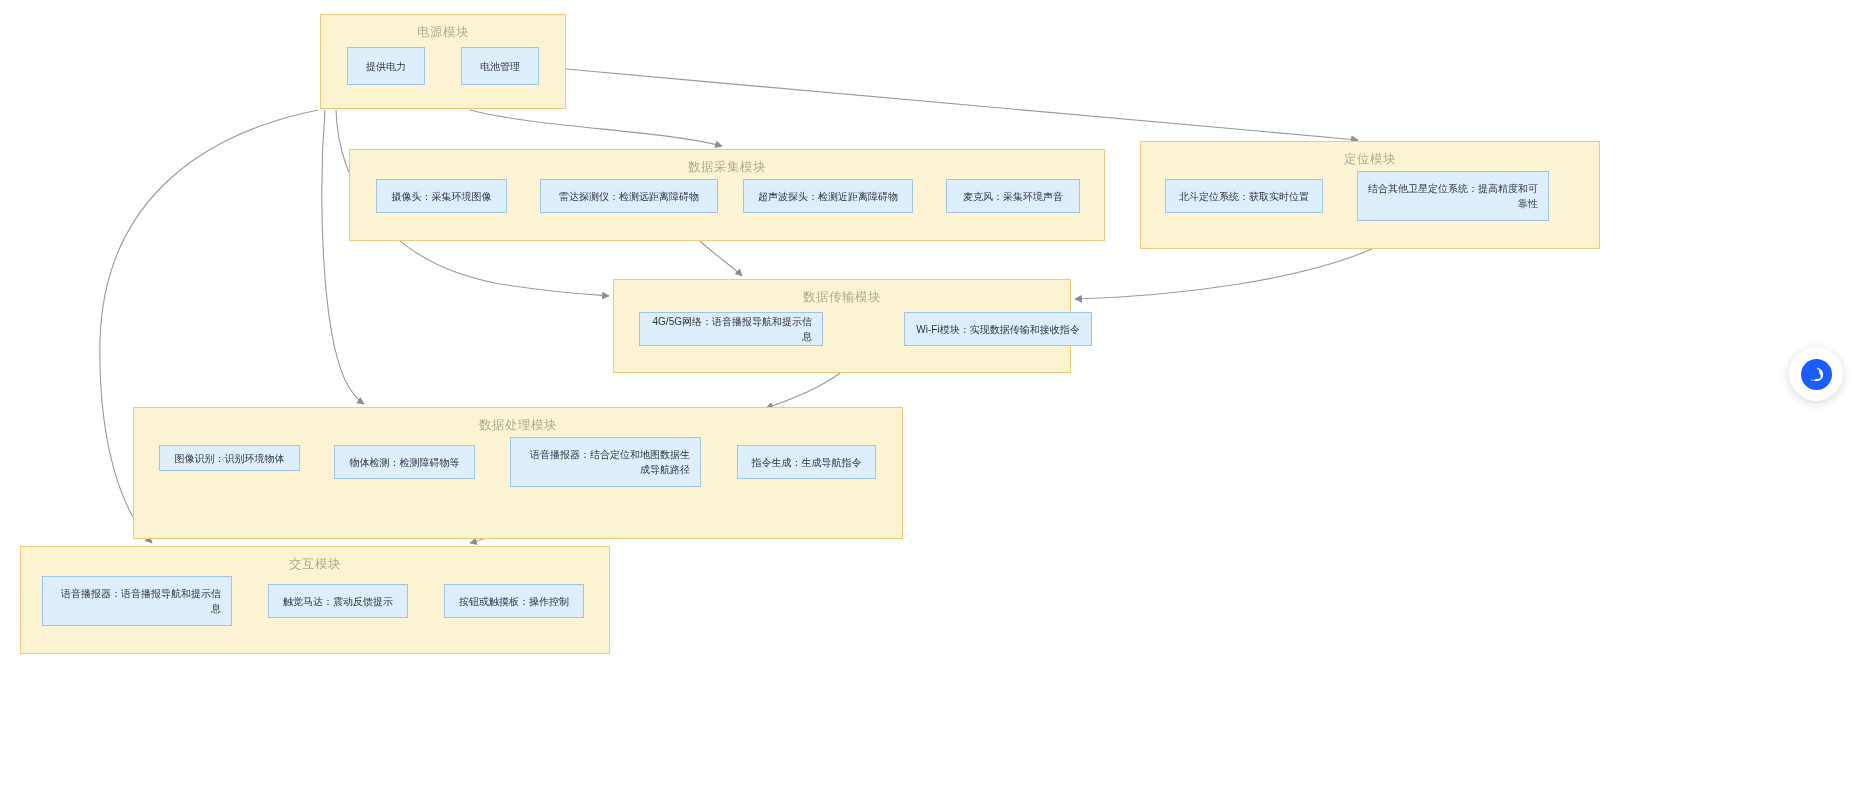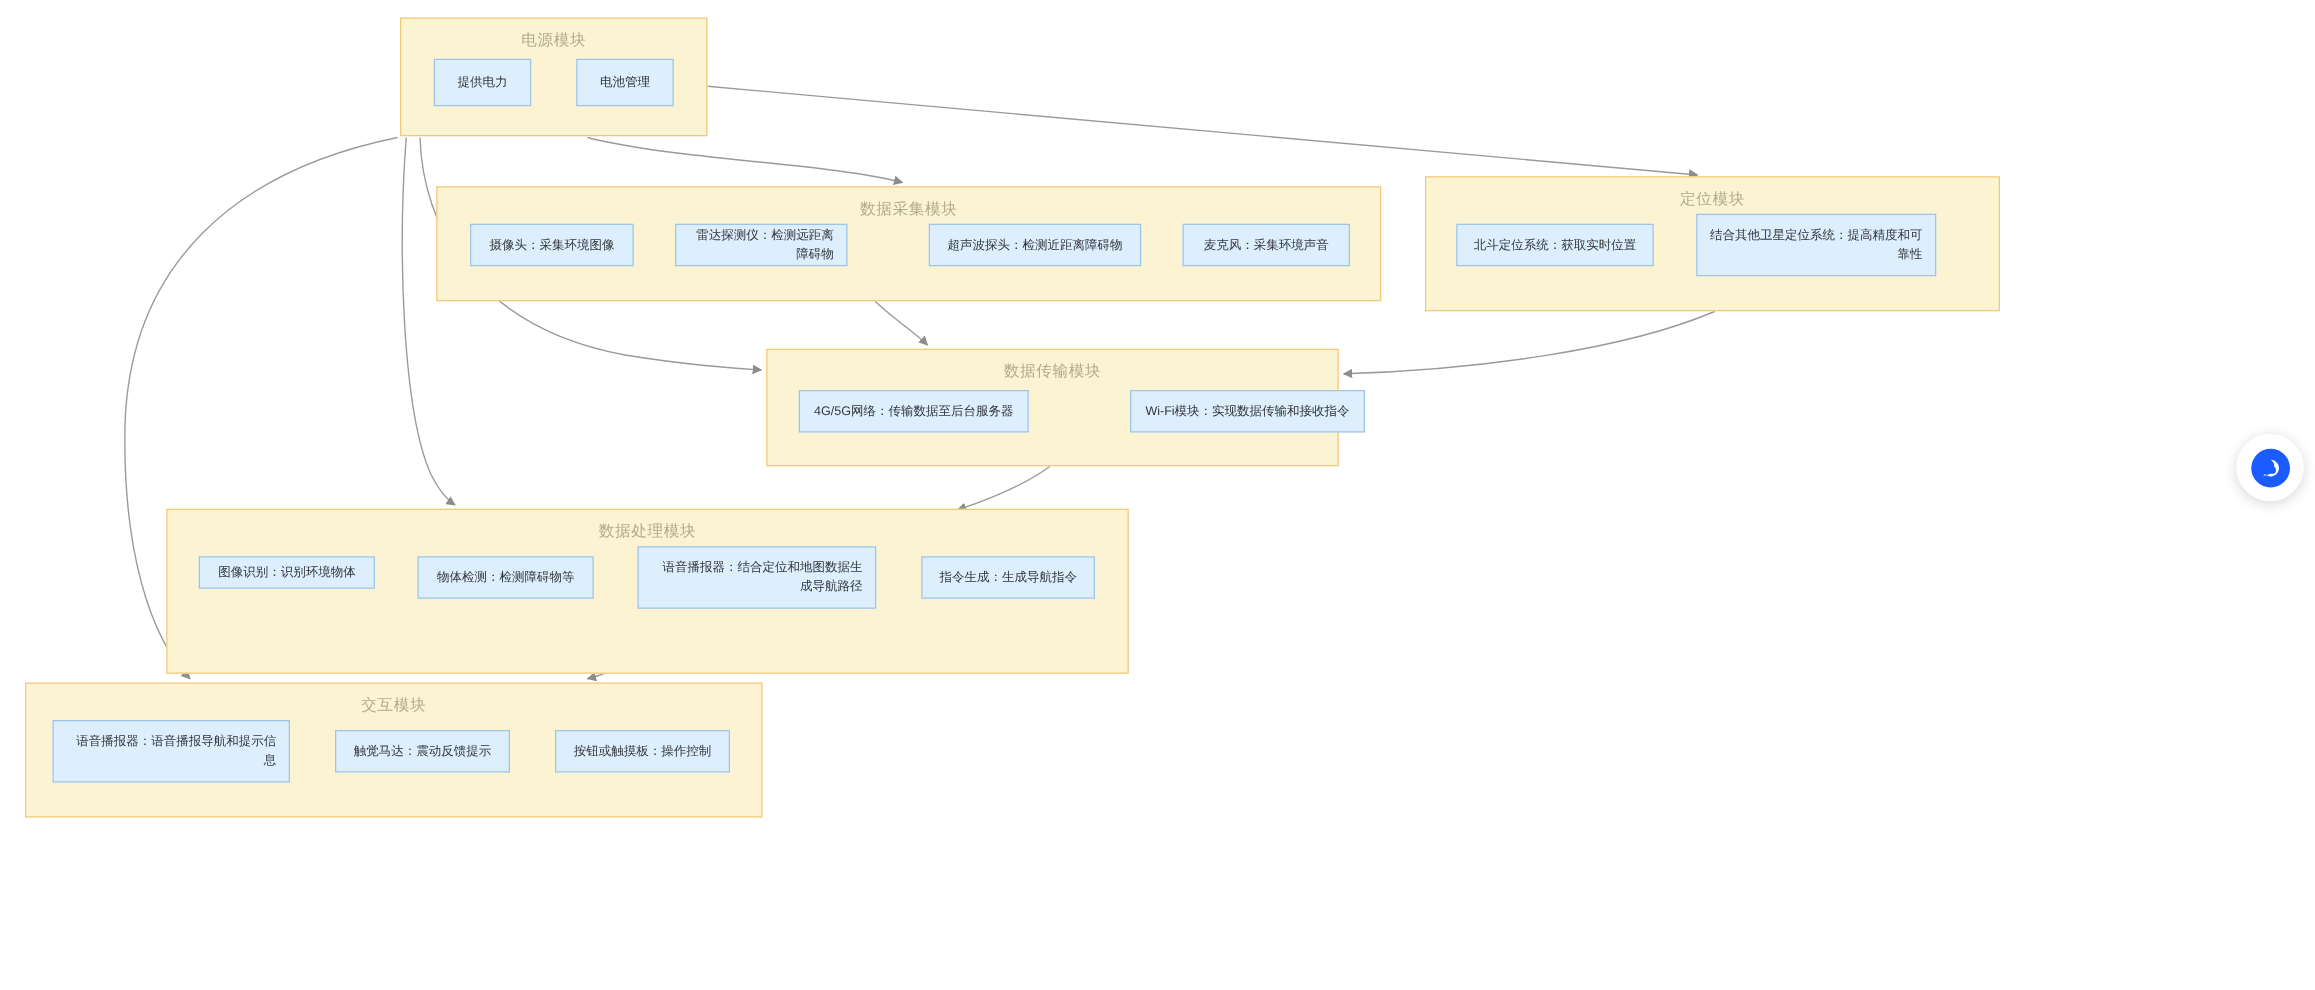--- a/index.html
+++ b/index.html
@@ -115,21 +115,21 @@
   <div class="node" style="left:461px; top:47px; width:78px; height:38px;">
     <span>电池管理</span>
   </div>
 
   <div class="cluster" style="left:349px; top:149px; width:756px; height:92px;">
     <div class="cluster-title">数据采集模块</div>
   </div>
   <div class="node" style="left:376px; top:179px; width:131px; height:34px;">
     <span>摄像头：采集环境图像</span>
   </div>
-  <div class="node" style="left:540px; top:179px; width:138px; height:34px;">
+  <div class="node" style="left:540px; top:179px; width:178px; height:34px;">
     <span>雷达探测仪：检测远距离障碍物</span>
   </div>
   <div class="node" style="left:743px; top:179px; width:170px; height:34px;">
     <span>超声波探头：检测近距离障碍物</span>
   </div>
   <div class="node" style="left:946px; top:179px; width:134px; height:34px;">
     <span>麦克风：采集环境声音</span>
   </div>
 
   <div class="cluster" style="left:1140px; top:141px; width:460px; height:108px;">
@@ -139,21 +139,21 @@
     <span>北斗定位系统：获取实时位置</span>
   </div>
   <div class="node" style="left:1357px; top:171px; width:192px; height:50px;">
     <span>结合其他卫星定位系统：提高精度和可靠性</span>
   </div>
 
   <div class="cluster" style="left:613px; top:279px; width:458px; height:94px;">
     <div class="cluster-title">数据传输模块</div>
   </div>
   <div class="node" style="left:639px; top:312px; width:184px; height:34px;">
-    <span>4G/5G网络：传输数据至后台服务器</span>
+    <span>4G/5G网络：语音播报导航和提示信息</span>
   </div>
   <div class="node" style="left:857px; top:312px; width:188px; height:34px;margin-left:47px;">
     <span>Wi-Fi模块：实现数据传输和接收指令</span>
   </div>
 
   <div class="cluster" style="left:133px; top:407px; width:770px; height:132px;">
     <div class="cluster-title">数据处理模块</div>
   </div>
   <div class="node" style="left:159px; top:445px; width:141px; height:26px;">
     <span>图像识别：识别环境物体</span>

